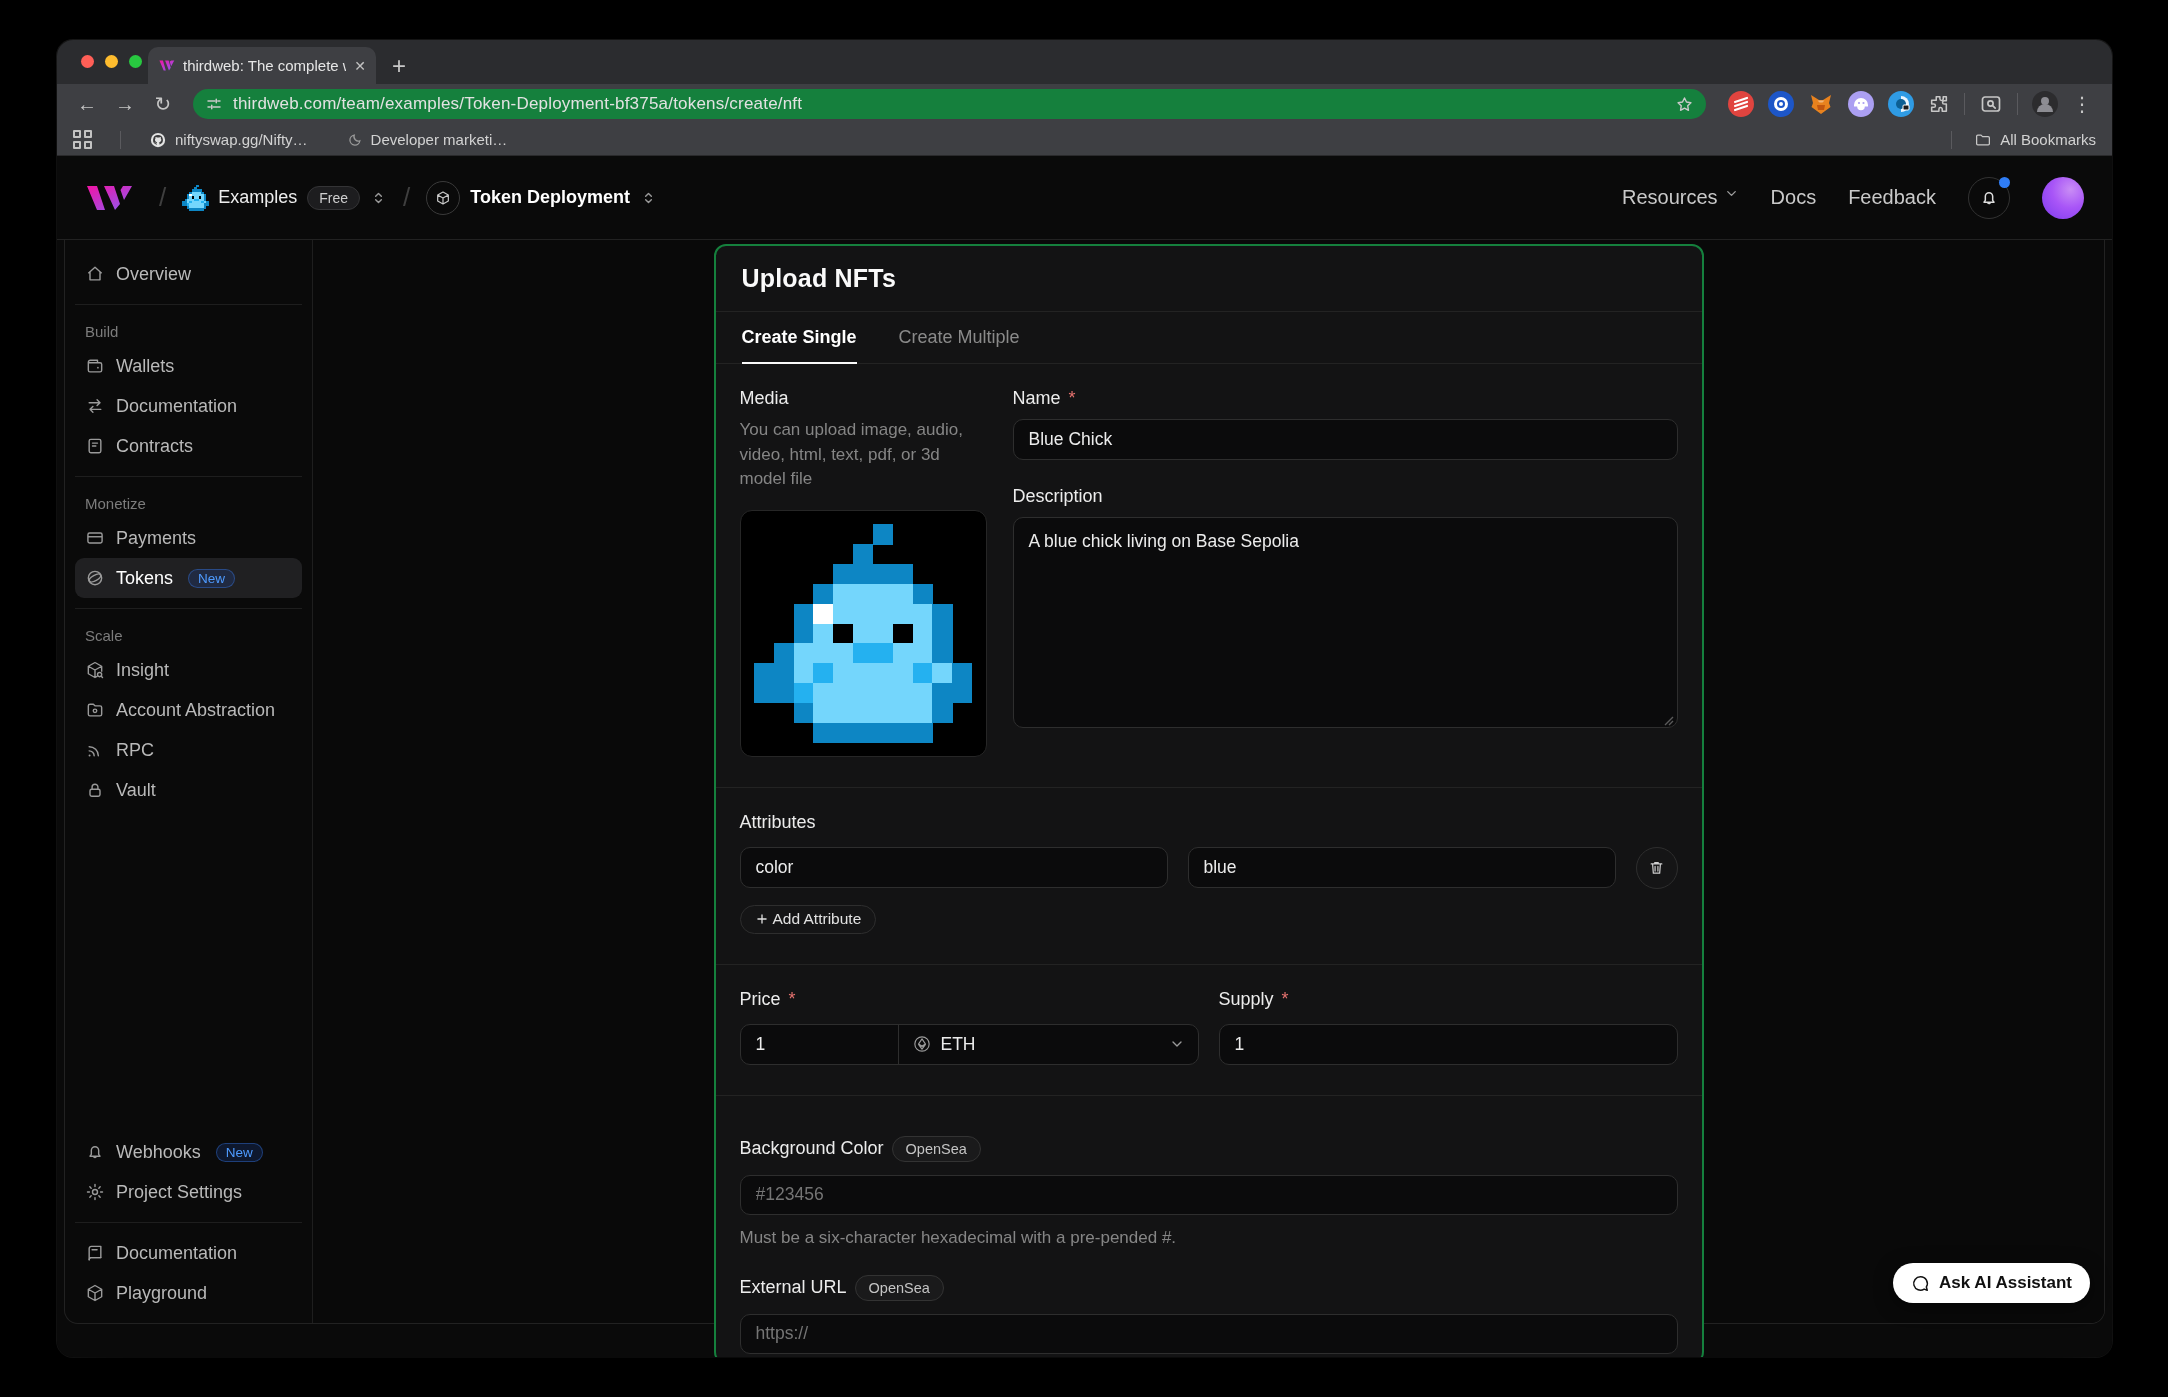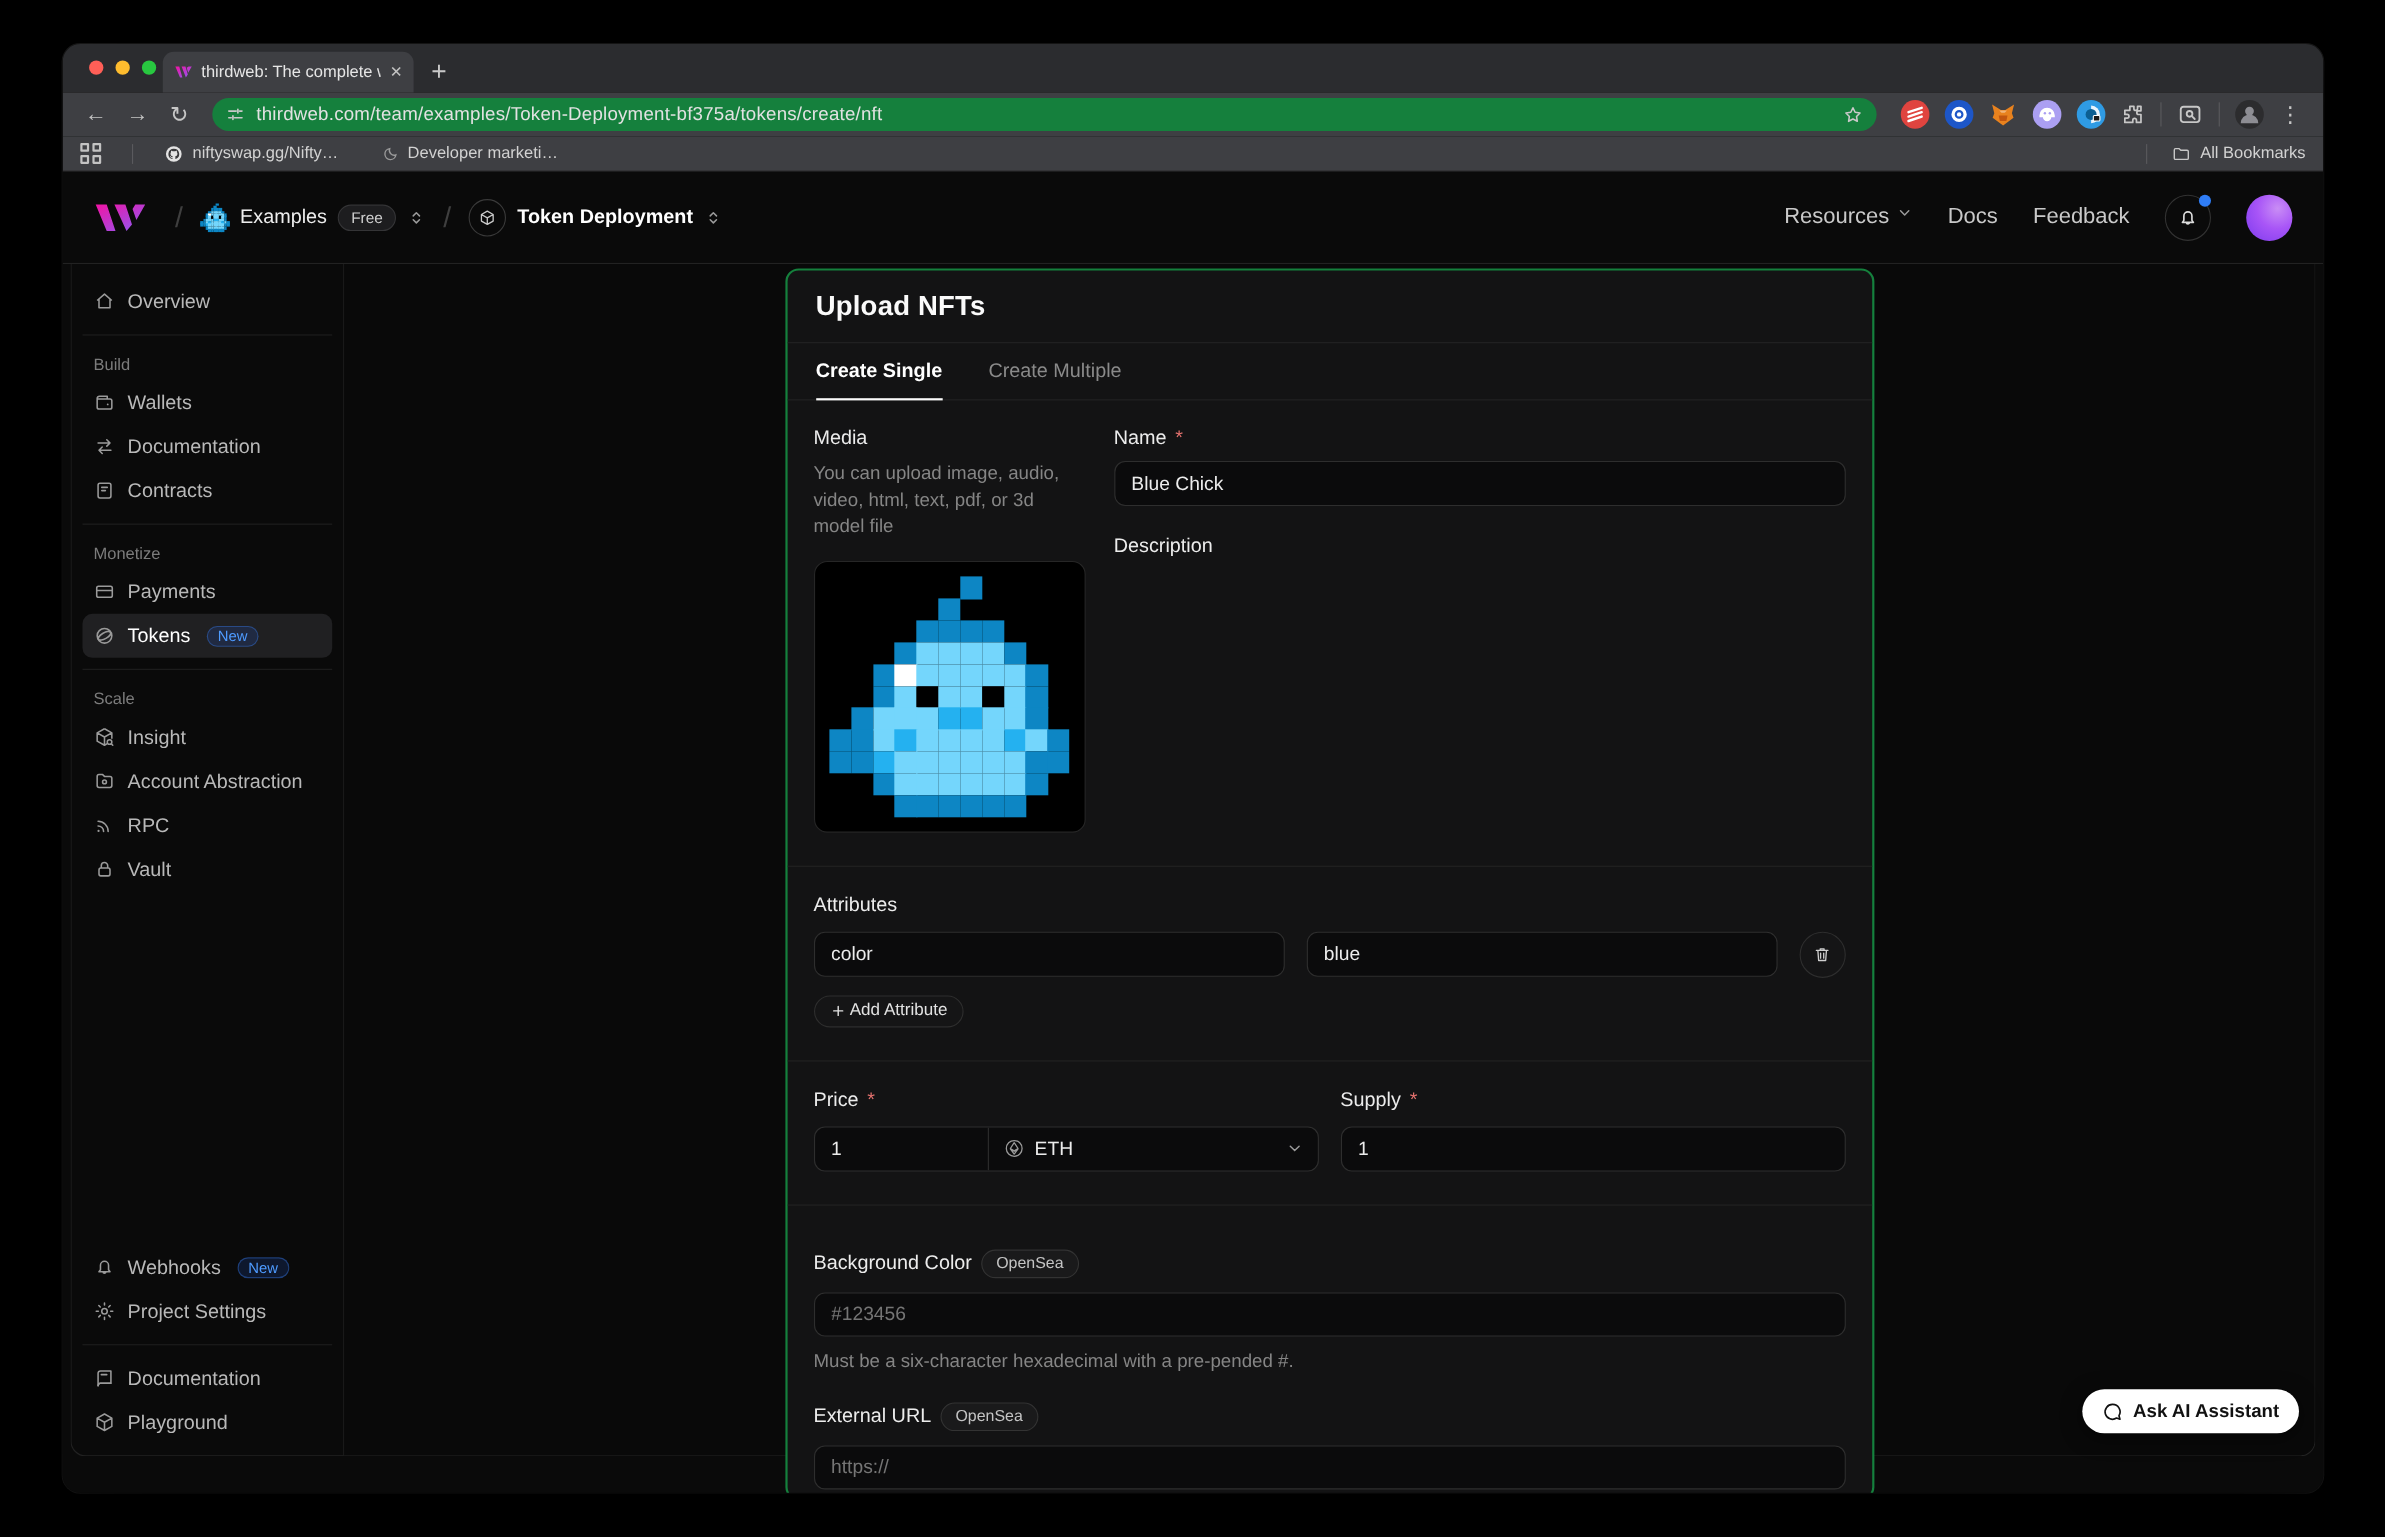--- a/index.html
+++ b/index.html
@@ -607,20 +607,28 @@
                 </div>
                 <div class="rightcol">
                   <div class="formlabel">
                     <span>Name</span>
                       <span class="req">*</span>
                   </div>
                   <input class="inp" style="margin-top: 10px;" value="Blue Chick">
                   <div class="formlabel" style="margin-top:26px;">
                       <span>Description</span>
                     </div>
+                  <div style="position:relative;margin-top:10px;">
+                    <textarea class="inp" style="">A blue chick living on Base Sepolia</textarea>
+                    <span class="icn" style="position:absolute;right:4px;bottom:6px;">
+                      <svg width="12" height="12" viewBox="0 0 12 12">
+                          <path d="M11 3L3 11M11 7l-4 4" stroke="#5a5a5a" stroke-width="1.4"></path>
+                        </svg>
+                    </span>
+                  </div>
                 </div>
               </div>
 
               <div class="fdiv"></div>
 
               <div style="margin-top:24px;">
                 <div class="formlabel">
                     <span>Attributes</span>
                   </div>
                 <div class="attr-row">

